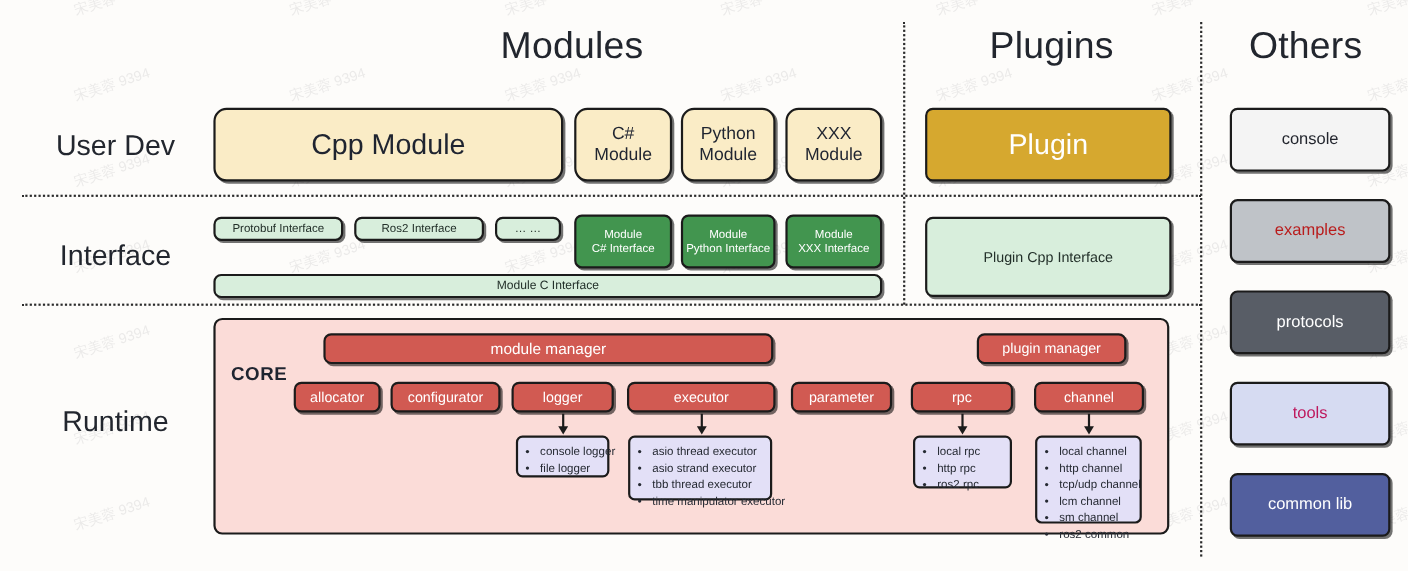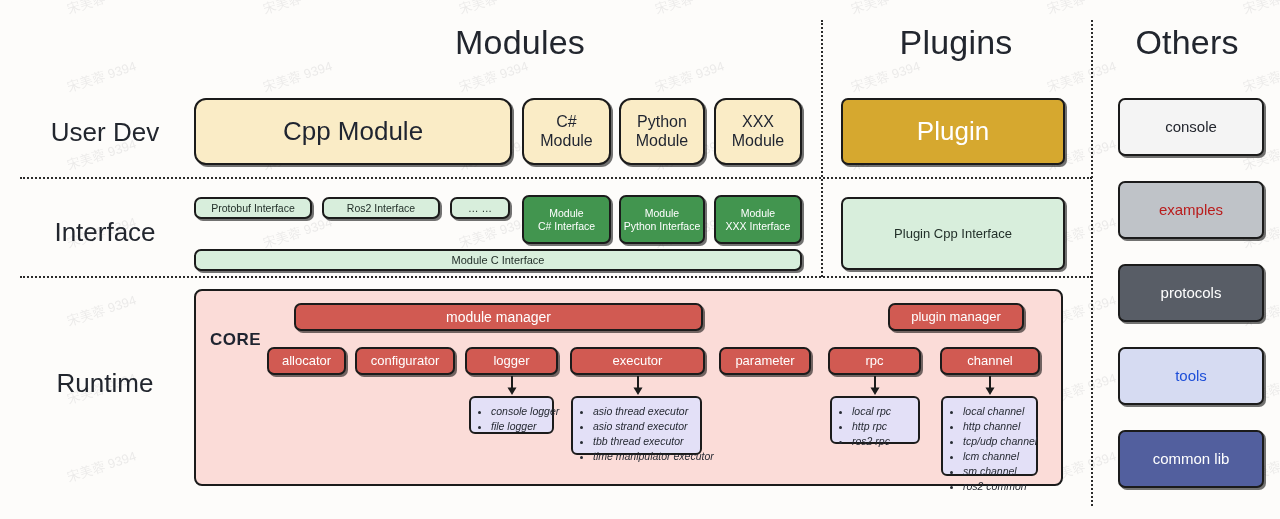--- a/index.html
+++ b/index.html
@@ -47,38 +47,37 @@
   .yellow{background:#faecc6;color:#1f2430;border-radius:12px;}
   .gold{background:#d6a82f;color:#ffffff;}
   .green-light{background:#d8eedc;color:#23302a;}
   .green-dark{background:#42954f;color:#ffffff;}
   .red{background:#d15a52;color:#ffffff;}
   .core-panel{background:#fbdcd8;border:2px solid #1b1b1b;border-radius:8px;}
 
   .o-doc{background:#f4f4f4;color:#23262e;}
   .o-ex{background:#bfc3c8;color:#b91c1c;}
   .o-proto{background:#585d66;color:#ffffff;}
-  .o-tools{background:#d6dbf2;color:#1d4ed8;}
+  .o-tools{background:#d6dbf2;color:#be185d;}
   .o-common{background:#525f9e;color:#ffffff;}
 
   .core-word{
     position:absolute;font-size:17px;font-weight:bold;
     letter-spacing:.5px;color:#1f2430;
   }
 
   
   .listbox{
     border:2px solid #1b1b1b;border-radius:6px;background:#e3e0f7;
     box-sizing:border-box;padding:6px 8px 6px 6px;
   }
   .listbox ul{margin:0;padding:0 0 0 14px;list-style:disc;}
   .listbox li{
     font-size:10.5px;color:#262a33;line-height:1.42;
     white-space:nowrap;
-    font-style:italic;
   }
   .arrow{position:absolute;width:14px;color:#1b1b1b;}
   .arrow svg{display:block;}
 
   .wm{
     position:absolute;color:rgba(140,140,150,.16);
     font-size:13px;transform:rotate(-18deg);
     pointer-events:none;white-space:nowrap;user-select:none;
   }
 </style>

